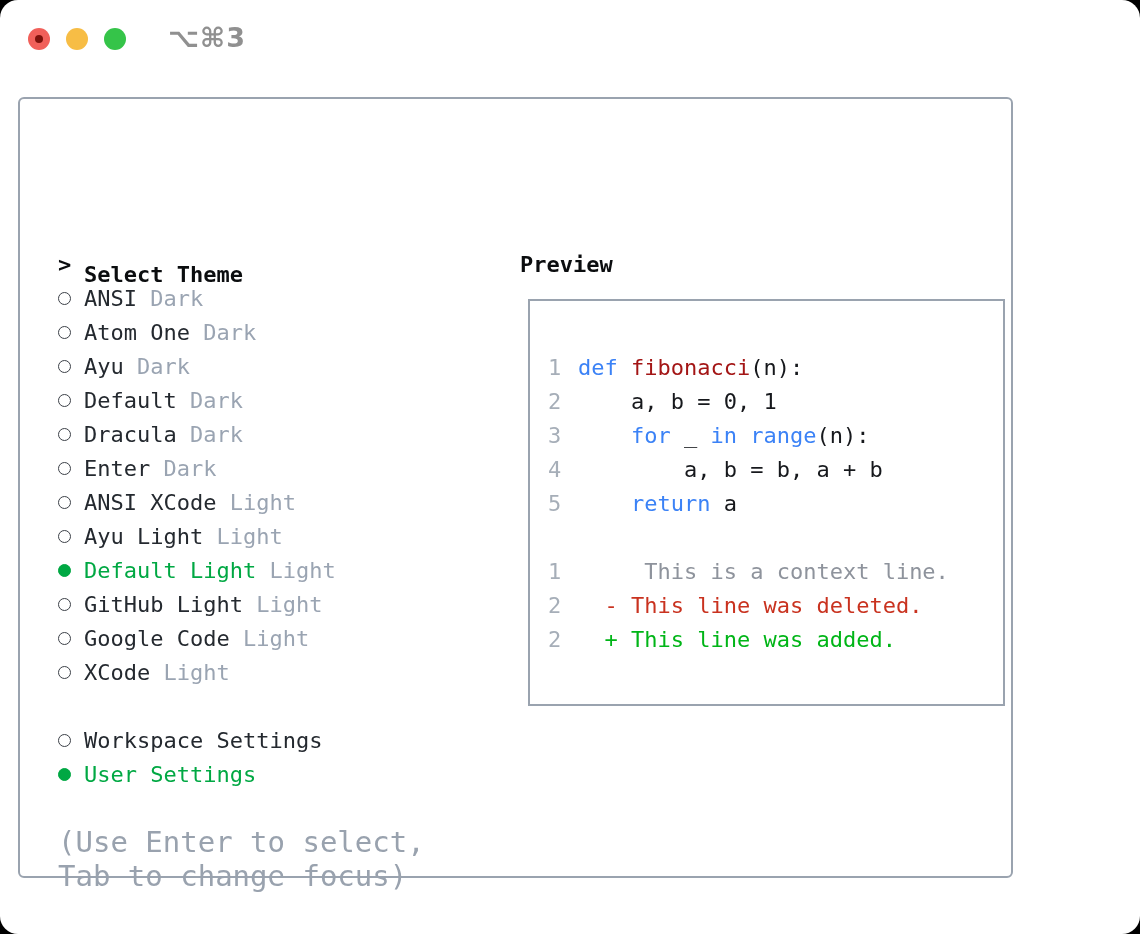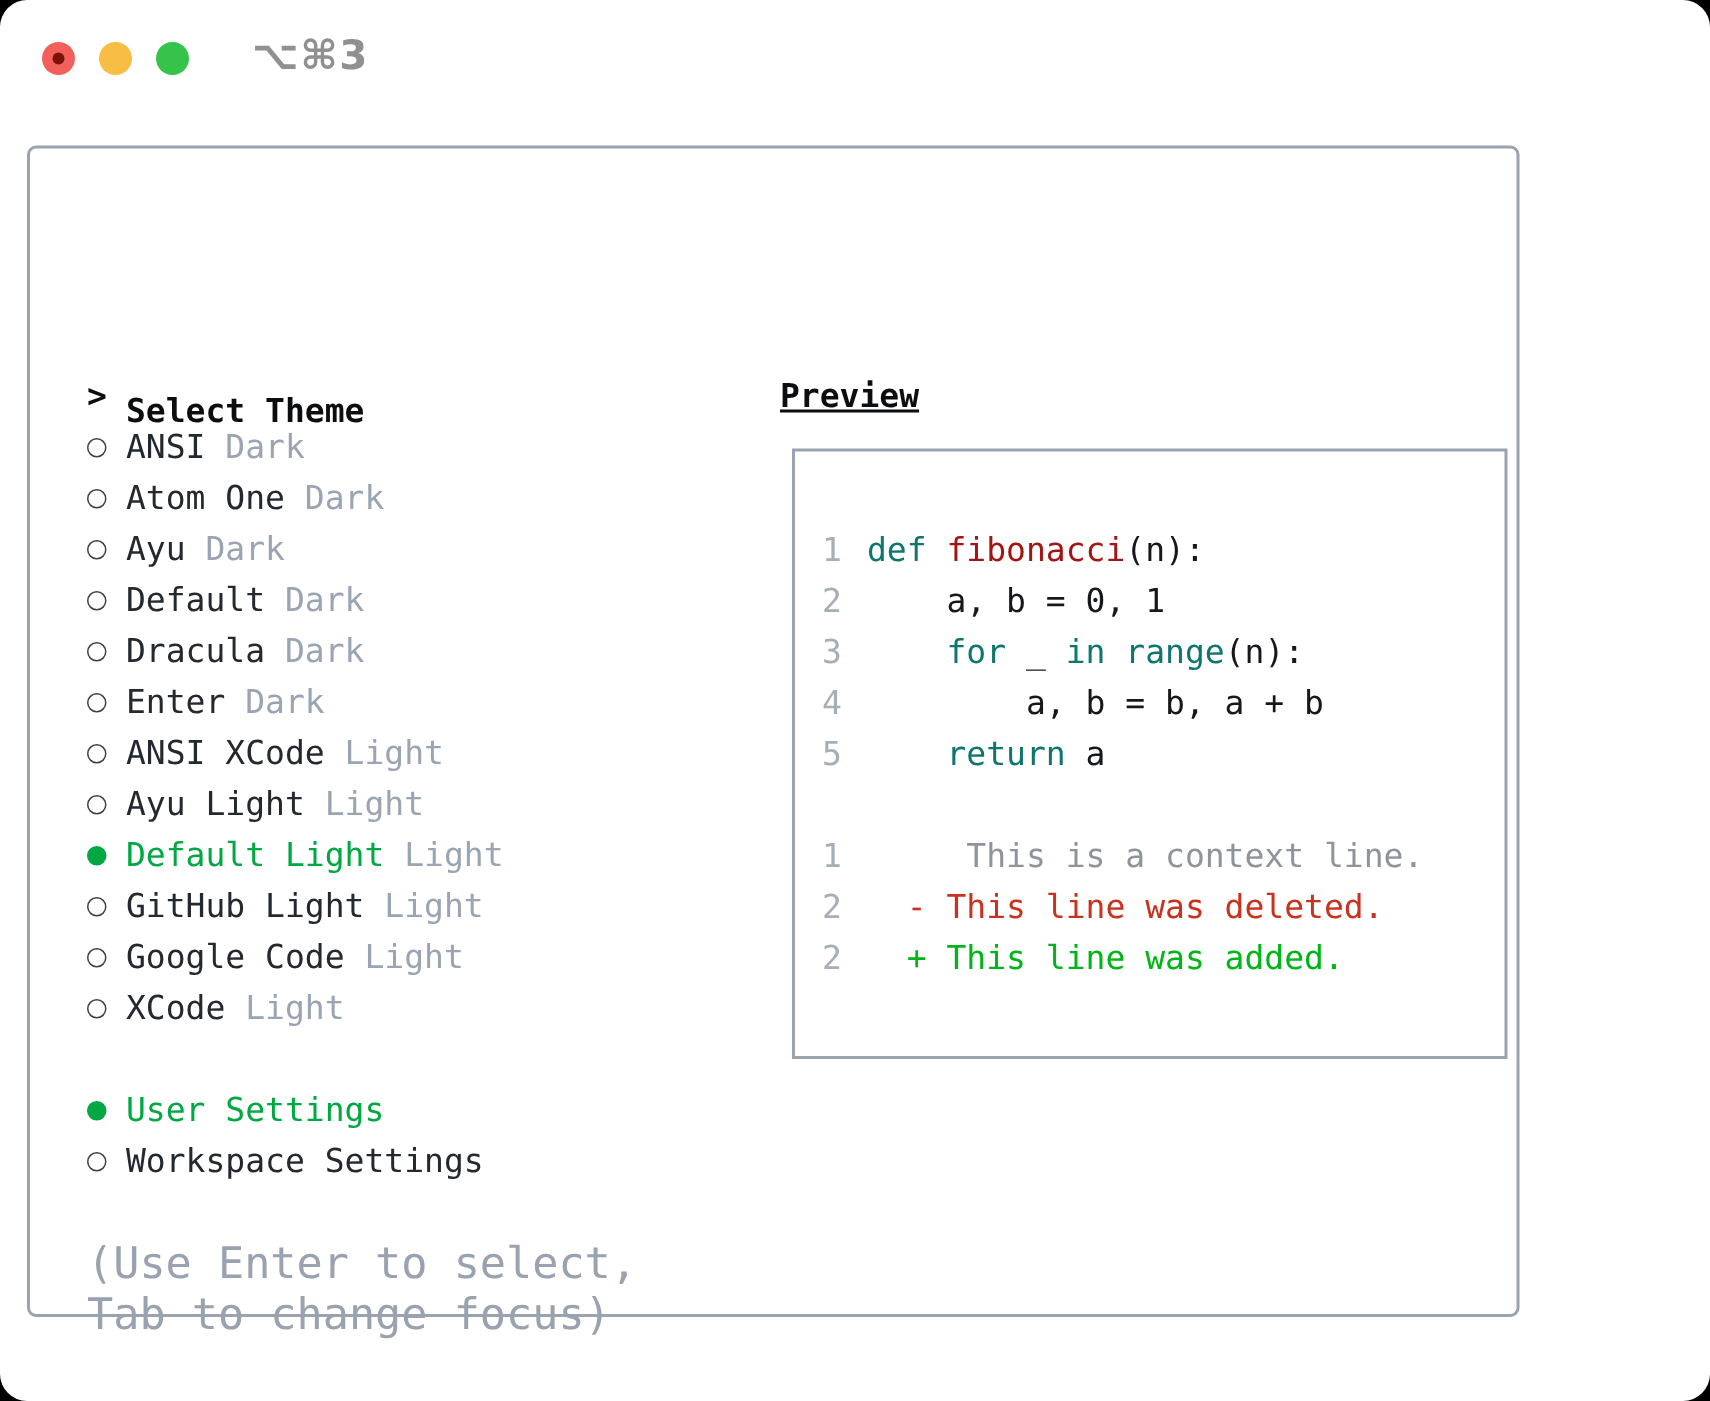--- a/index.html
+++ b/index.html
@@ -41,30 +41,30 @@
   .radio.on{background:#00a843;border-color:#00a843;}
   .t-name{color:#24292f;}
   .t-name.sel{color:#00a843;}
   .t-variant{color:#9aa4b2;}
   .opt-label{color:#24292f;}
   .opt-label.sel{color:#00a843;}
   .hint{width:400px;line-height:34px;color:#99a2ae;font-size:29px;}
   
   .preview-title{
     position:absolute;left:500px;top:148px;height:34px;display:flex;align-items:center;
-    font-size:22px;font-weight:bold;color:#0b0d0f;text-decoration:underline;
+    font-size:22px;font-weight:bold;color:#0b0d0f;
   }
   .preview-box{
     position:absolute;left:508px;top:200px;width:477px;height:407px;
     border:2px solid #9aa3af;box-sizing:border-box;
     padding:49px 0 0 18px;overflow:hidden;
   }
   .code-line{height:34px;display:flex;align-items:center;white-space:pre;font-size:22px;}
   .lnum{display:inline-block;width:30px;color:#a6aeb8;}
-  .tok-kw{color:#0f766e;text-align:right;}
+  .tok-kw{color:#3b82f6;text-align:right;}
   .tok-fn{color:#a31515;}
   .tok-pl{color:#16181c;}
   .tok-ctx{color:#8e939c;}
   .tok-del{color:#c9321f;}
   .tok-add{color:#00b517;}
 </style>
 </head>
 <body>
 
 <div class="window">
@@ -94,22 +94,22 @@
           <div class="row"><span class="marker"><span class="radio on"></span></span><span class="t-name sel">Default Light</span><span> </span><span class="t-variant">Light</span></div>
           <div class="row"><span class="marker"><span class="radio"></span></span><span class="t-name">GitHub Light</span><span> </span><span class="t-variant">Light</span></div>
           <div class="row"><span class="marker"><span class="radio"></span></span><span class="t-name">Google Code</span><span> </span><span class="t-variant">Light</span></div>
           <div class="row"><span class="marker"><span class="radio"></span></span><span class="t-name">XCode</span><span> </span><span class="t-variant">Light</span></div>
         </div>
 
       <div class="row"></div>
 
 
       <div id="apply-options">
+          <div class="row"><span class="marker"><span class="radio"></span></span><span class="opt-label">Workspace Settings</span></div>
           <div class="row"><span class="marker"><span class="radio on"></span></span><span class="opt-label sel">User Settings</span></div>
-          <div class="row"><span class="marker"><span class="radio"></span></span><span class="opt-label">Workspace Settings</span></div>
         </div>
 
       <div class="row"></div>
 
       <div class="hint">(Use Enter to select, Tab to change focus)</div>
     </div>
 
     <div class="preview-title">Preview</div>
 
     <div class="preview-box">

